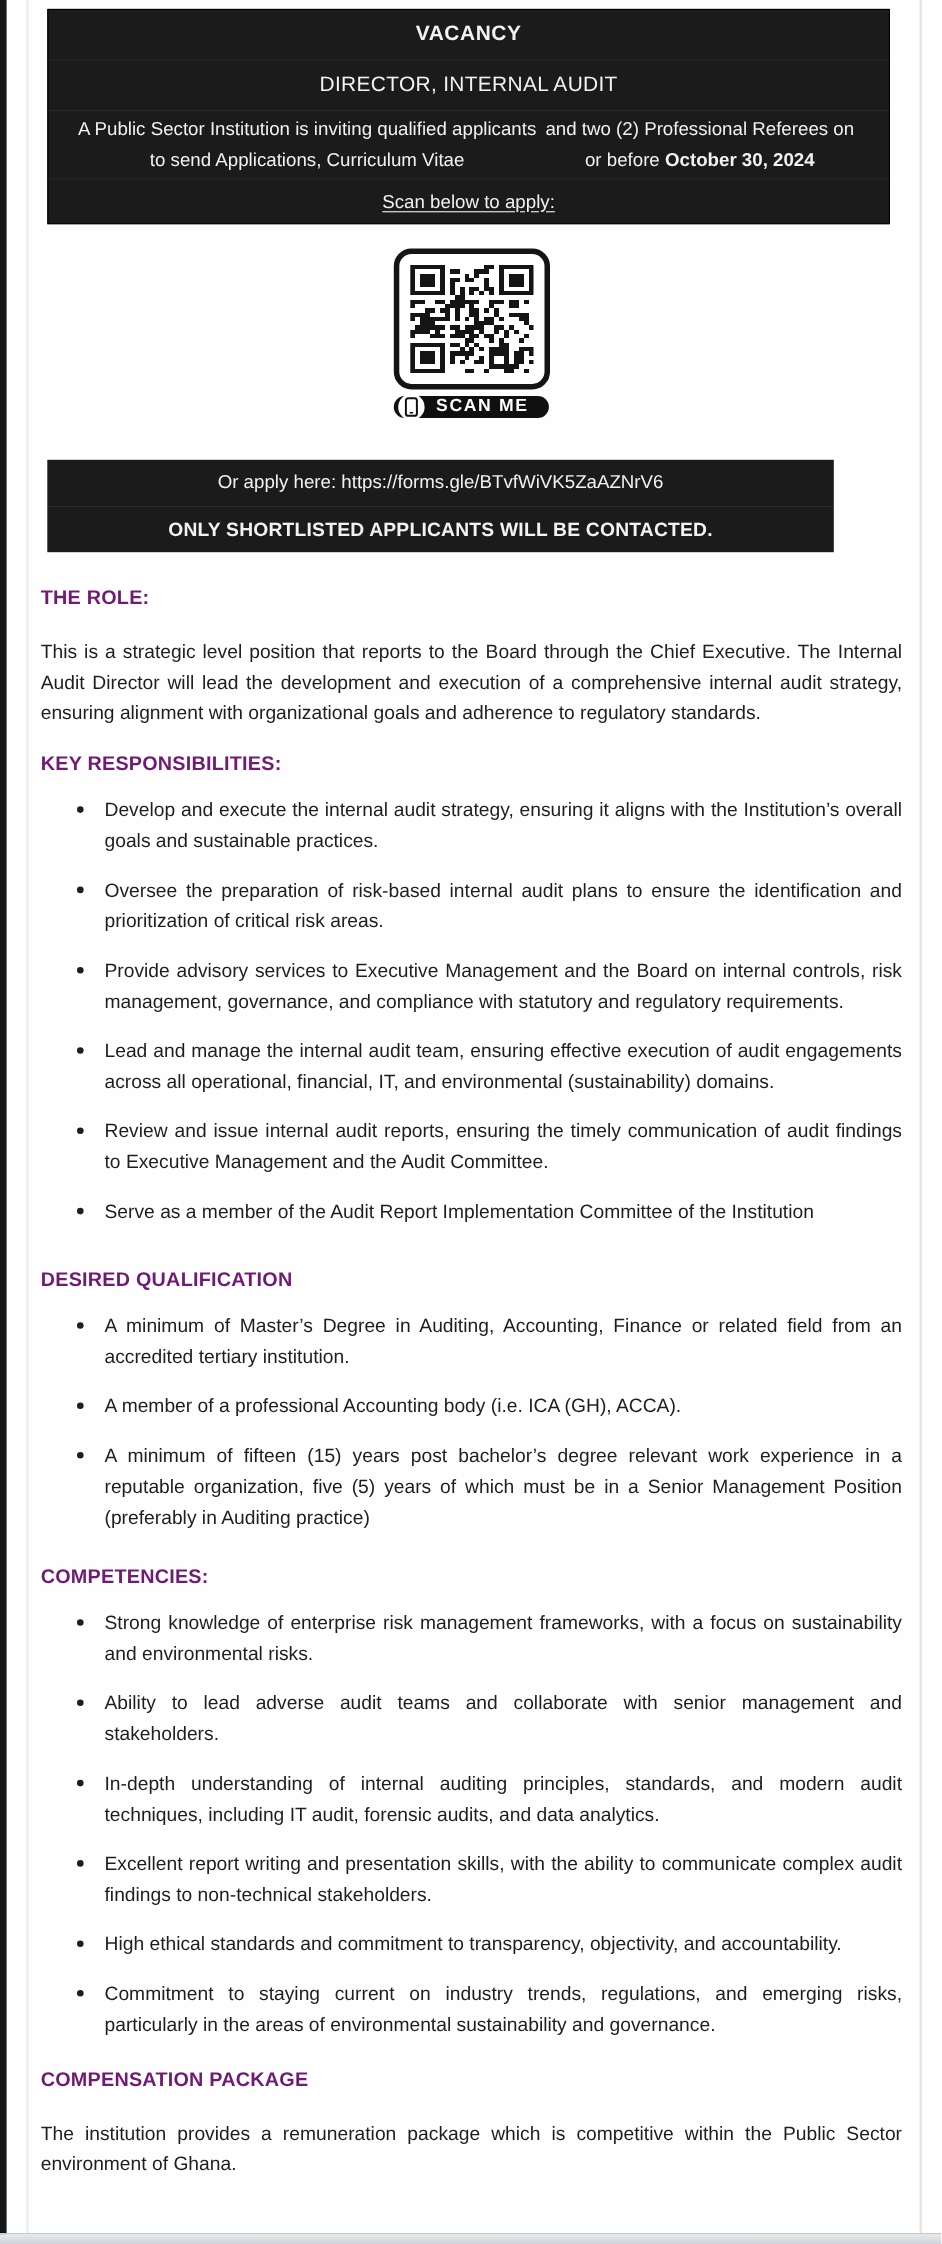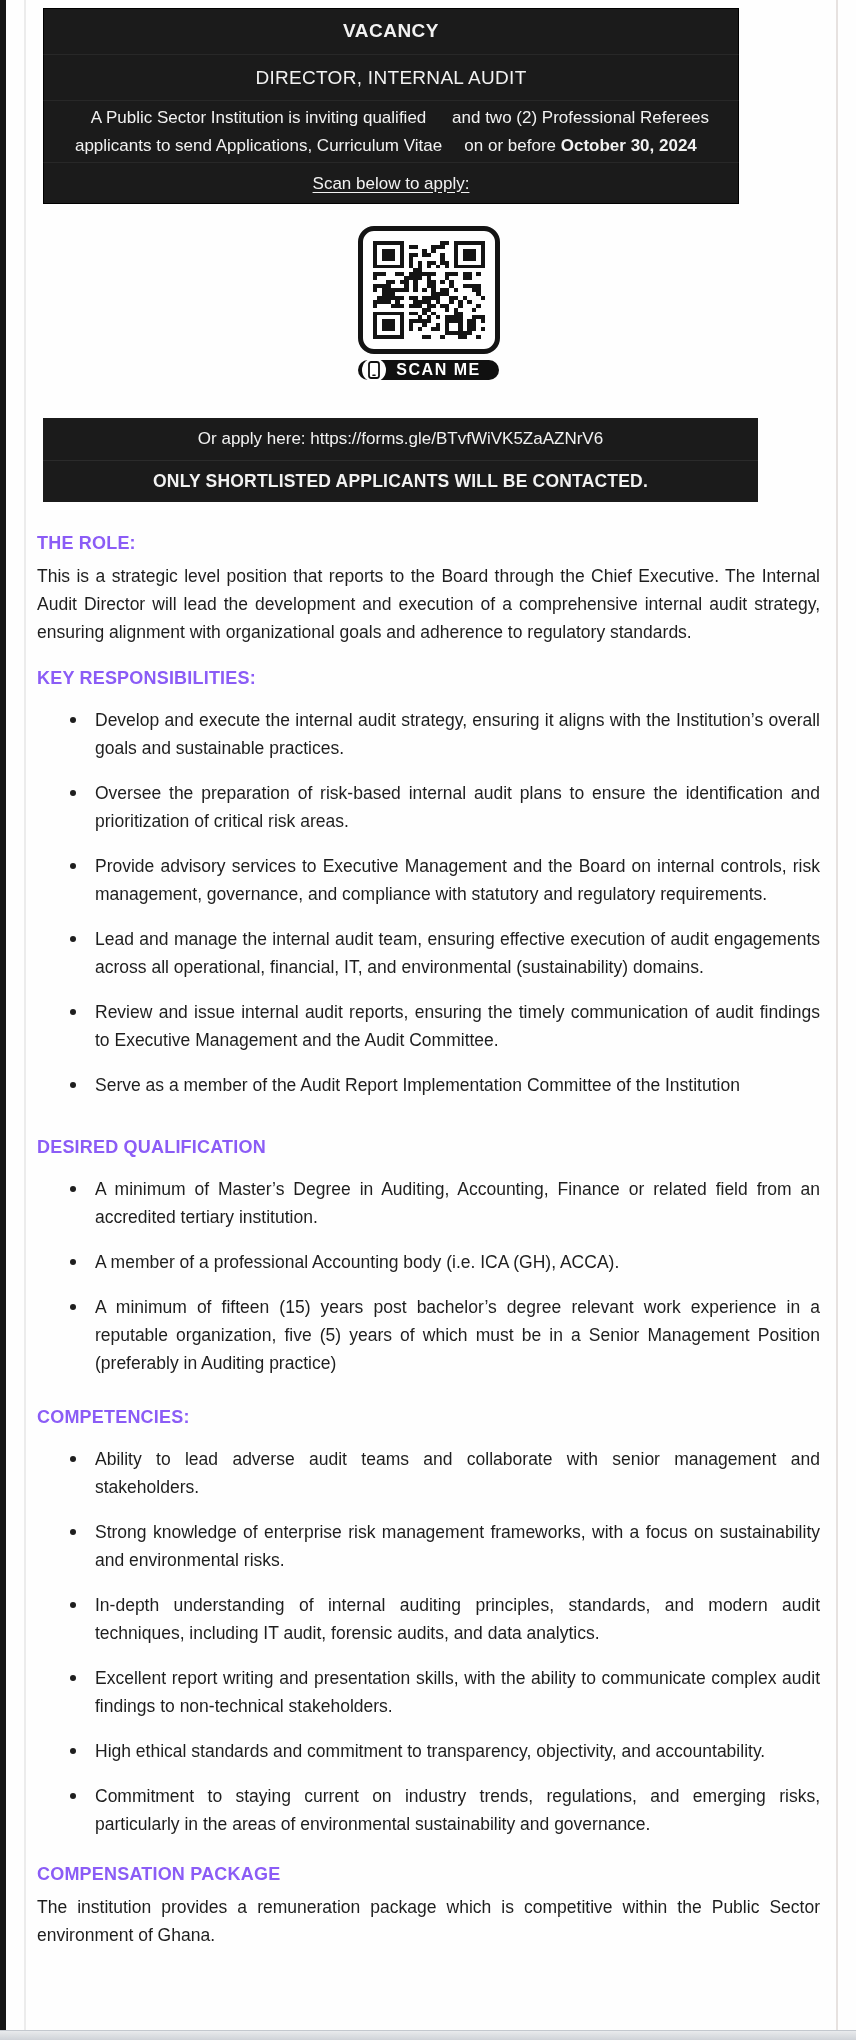--- a/index.html
+++ b/index.html
@@ -33,21 +33,21 @@
   .bottom-bar {
     position: absolute; left: 0; top: 2030px;
     width: 856px; height: 10px;
     background: linear-gradient(#e9ebed, #cfd3d8);
     border-top: 1px solid #c3c8ce;
   }
 
   
   .header-box {
     position: absolute; left: 43px; top: 8px;
-    width: 696px; height: 196px;
+    width: 766px; height: 196px;
     background: #1b1b1b;
     color: #f2f2f2;
     display: flex; flex-direction: column;
     text-align: center;
     box-shadow: inset 0 0 0 1px #000;
   }
   .header-row { display: flex; align-items: center; justify-content: center; }
   .header-row + .header-row { border-top: 1px solid rgba(255,255,255,0.06); }
   .hb-title    { height: 46px; font-size: 19px; font-weight: bold; letter-spacing: .5px; }
   .hb-position { height: 46px; font-size: 19px; font-weight: normal; letter-spacing: .3px; }
@@ -103,27 +103,27 @@
   .ab-row + .ab-row { border-top: 1px solid rgba(255,255,255,0.07); }
   .ab-notice { font-weight: bold; font-size: 17.5px; letter-spacing: .2px; }
 
   
   .body-content {
     position: absolute; left: 37px; top: 533px;
     width: 783px;
     color: #1e1e1e;
   }
   .section-heading {
-    font-size: 18px; font-weight: bold; color: #8b5cf6;
+    font-size: 18px; font-weight: bold; color: #701a75;
     letter-spacing: .2px;
   }
   .para {
     font-size: 17.5px; line-height: 28px;
     text-align: justify;
-    margin-top: 8px;
+    margin-top: 24px;
   }
   .h-resp   { margin-top: 22px; }
   .h-qual   { margin-top: 38px; }
   .h-comp   { margin-top: 30px; }
   .h-pkg    { margin-top: 26px; }
 
   ul.bullets { list-style: none; margin-top: 17px; }
   ul.bullets li {
     position: relative;
     padding-left: 58px;
@@ -501,22 +501,22 @@
     <ul class="bullets">
 
     <li><span class="dot"></span><span>A minimum of Master’s Degree in Auditing, Accounting, Finance or related field from an accredited tertiary institution.</span></li>
         <li><span class="dot"></span><span>A member of a professional Accounting body (i.e. ICA (GH), ACCA).</span></li>
         <li><span class="dot"></span><span>A minimum of fifteen (15) years post bachelor’s degree relevant work experience in a reputable organization, five (5) years of which must be in a Senior Management Position (preferably in Auditing practice)</span></li>
       </ul>
 
     <div class="section-heading h-comp">COMPETENCIES:</div>
     <ul class="bullets">
 
-    <li><span class="dot"></span><span>Ability to lead adverse audit teams and collaborate with senior management and stakeholders.</span></li>
-        <li><span class="dot"></span><span>Strong knowledge of enterprise risk management frameworks, with a focus on sustainability and environmental risks.</span></li>
+    <li><span class="dot"></span><span>Strong knowledge of enterprise risk management frameworks, with a focus on sustainability and environmental risks.</span></li>
+        <li><span class="dot"></span><span>Ability to lead adverse audit teams and collaborate with senior management and stakeholders.</span></li>
         <li><span class="dot"></span><span>In-depth understanding of internal auditing principles, standards, and modern audit techniques, including IT audit, forensic audits, and data analytics.</span></li>
         <li><span class="dot"></span><span>Excellent report writing and presentation skills, with the ability to communicate complex audit findings to non-technical stakeholders.</span></li>
         <li><span class="dot"></span><span>High ethical standards and commitment to transparency, objectivity, and accountability.</span></li>
         <li><span class="dot"></span><span>Commitment to staying current on industry trends, regulations, and emerging risks, particularly in the areas of environmental sustainability and governance.</span></li>
       </ul>
 
     <div class="section-heading h-pkg">COMPENSATION PACKAGE</div>
     <div class="para">The institution provides a remuneration package which is competitive within the Public Sector environment of Ghana.</div>
 
   </div>

